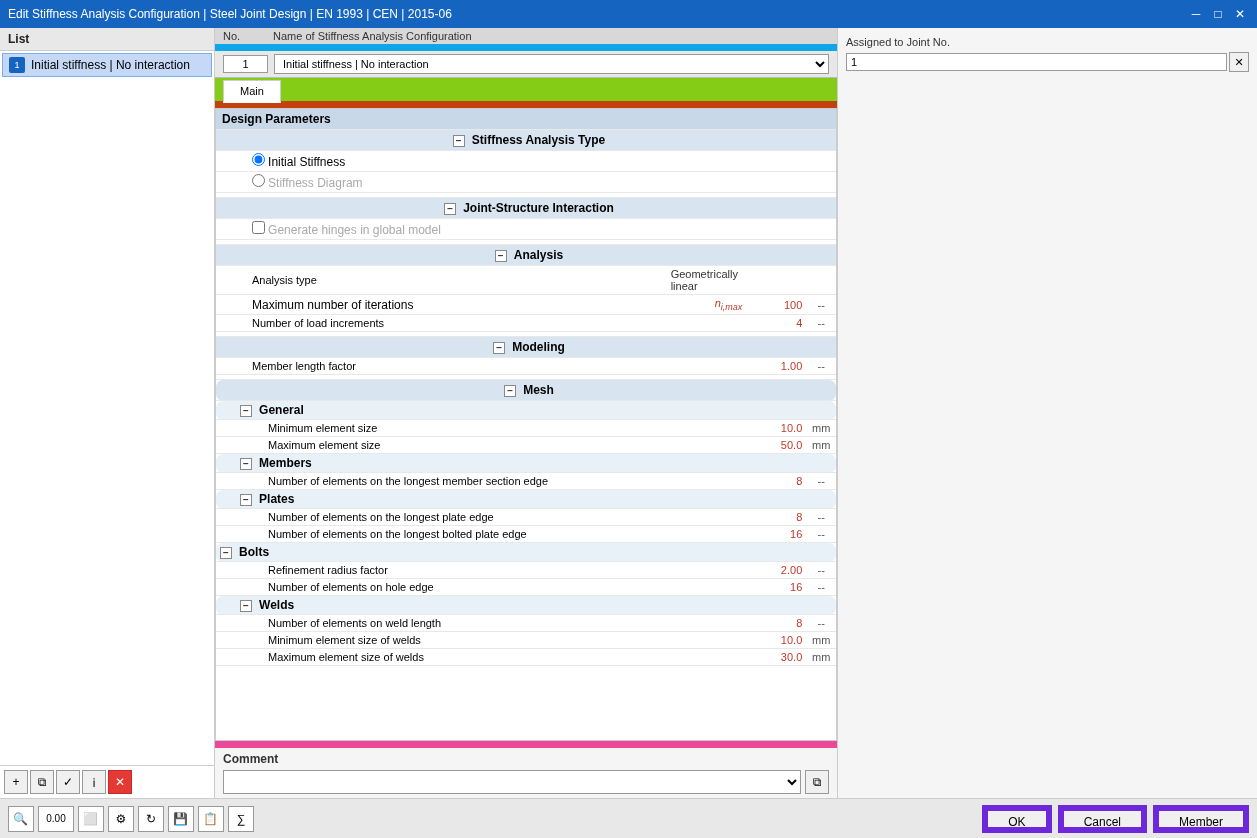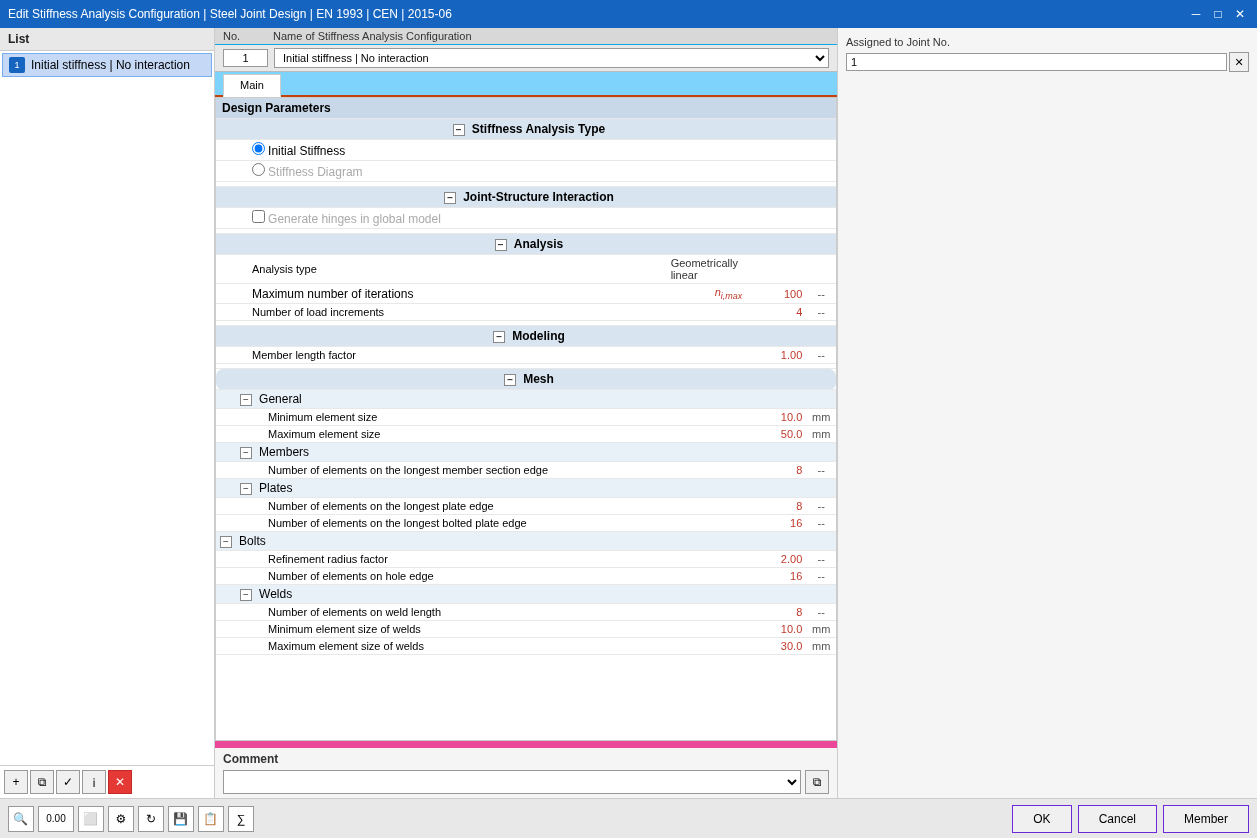--- a/index.html
+++ b/index.html
@@ -120,22 +120,22 @@
       border: 1px solid #999;
       background: #f0f0f0;
       cursor: pointer;
       display: flex; align-items: center; justify-content: center;
       font-size: 11px;
     }
 
     
     .tab-bar {
       display: flex;
-      background: #7dd3fc;
-      border-bottom: 2px solid #c2410c;
+      background: #84cc16;
+      border-bottom: 7px solid #c2410c;
       padding: 0 8px;
     }
     .tab {
       padding: 4px 16px;
       border: 1px solid #ccc;
       border-bottom: none;
       background: white;
       cursor: pointer;
       font-size: 11px;
       margin-right: 2px;
@@ -165,21 +165,22 @@
       font-size: 11px;
     }
     .section-header td {
       background: #d8e4f0;
       font-weight: bold;
       padding: 3px 6px;
       text-align: center;
     }
     .sub-section td {
       background: #e8f0f8;
-      font-weight: normal;
+      font-weight: bold;
+      border-radius: 7px;
     }
     .param-value { text-align: right; color: #c0392b; min-width: 60px; }
     .param-unit { color: #555; text-align: center; width: 30px; }
     .indent2 { padding-left: 36px !important; }
     .indent3 { padding-left: 52px !important; }
 
     .collapse-btn {
       display: inline-flex;
       align-items: center;
       justify-content: center;
@@ -236,21 +237,21 @@
     .bottom-btn {
       width: 26px; height: 26px;
       border: 1px solid #999;
       background: white;
       cursor: pointer;
       display: flex; align-items: center; justify-content: center;
       font-size: 12px;
     }
     .action-btn {
       padding: 4px 20px;
-      border: 1px solid #6d28d9;
+      border: 6px solid #6d28d9;
       background: #f0f0f0;
       cursor: pointer;
       font-size: 12px;
       height: 28px;
     }
     .action-btn.apply { background: #f0f0f0; }
 
     
     .full-layout {
       display: flex;
@@ -293,21 +294,21 @@
       <button class="left-panel-btn" title="Check">✓</button>
       <button class="left-panel-btn" title="Info">ℹ</button>
       <button class="left-panel-btn red" title="Delete">✕</button>
     </div>
   </div>
 
   <div class="config-and-assigned">
 
     <div class="config-area">
 
-      <div style="display:flex; background:#d8d8d8; border-bottom:1px solid #0ea5e9; padding:2px 8px;">
+      <div style="display:flex; background:#d8d8d8; border-bottom:7px solid #0ea5e9; padding:2px 8px;">
         <div style="width:50px; font-size:11px; color:#333;">No.</div>
         <div style="flex:1; font-size:11px; color:#333;">Name of Stiffness Analysis Configuration</div>
       </div>
 
       <div style="display:flex; background:#e8e8e8; border-bottom:1px solid #bbb; padding:3px 8px; gap:6px; align-items:center;">
         <input class="form-num-input" value="1" style="width: 45px;">
         <select class="form-name-select" style="flex:1;">
           <option>Initial stiffness | No interaction</option>
         </select>
       </div>

